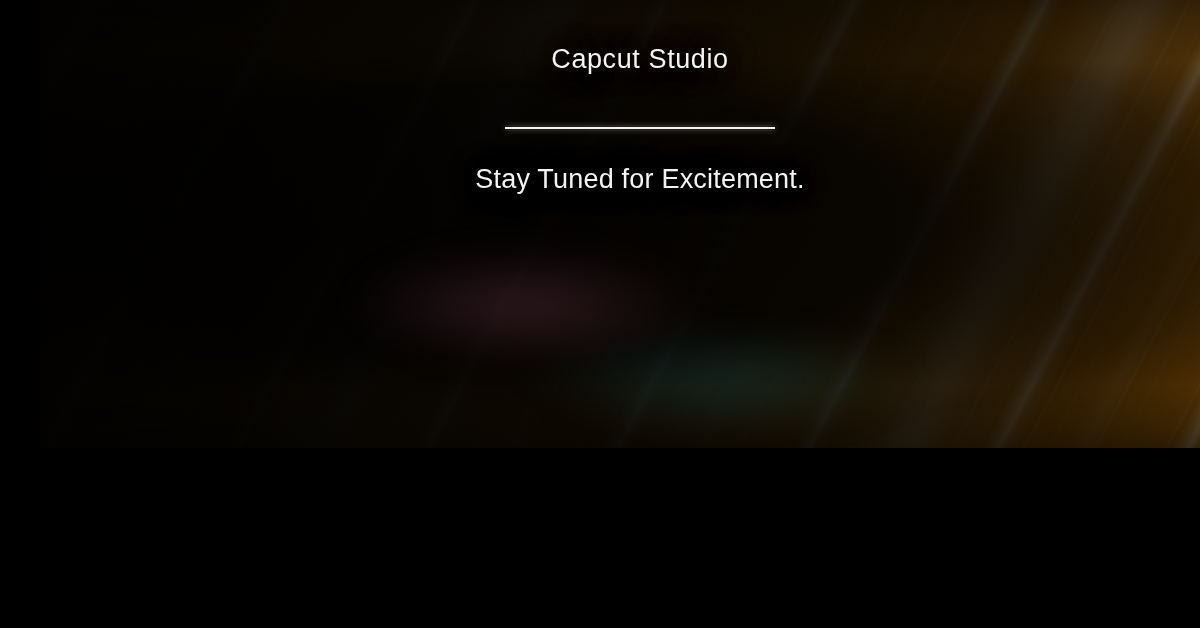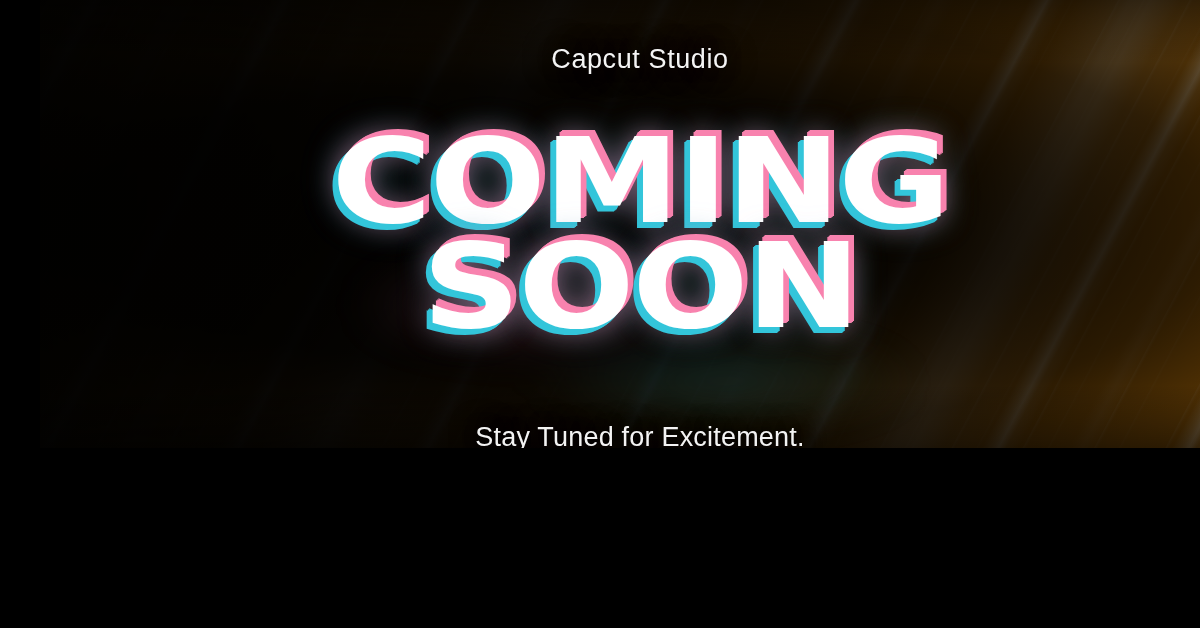--- a/index.html
+++ b/index.html
@@ -209,24 +209,20 @@
   <div class="bg-layer bg-sheen"></div>
   <div class="bg-vignette"></div>
   <div class="bg-edge"></div>
 
   <div class="hl-glow"></div>
 
   <div class="content">
 
     <div class="brand">Capcut Studio</div>
 
-    <div class="headline">
-      <div class="hl-line l1">COMING</div>
-      <div class="hl-line l2">SOON</div>
-    </div>
 
     <div class="divider"></div>
 
     <div class="tagline">Stay Tuned for Excitement.</div>
 
 
   </div>
 </div>
 
 </body></html>

